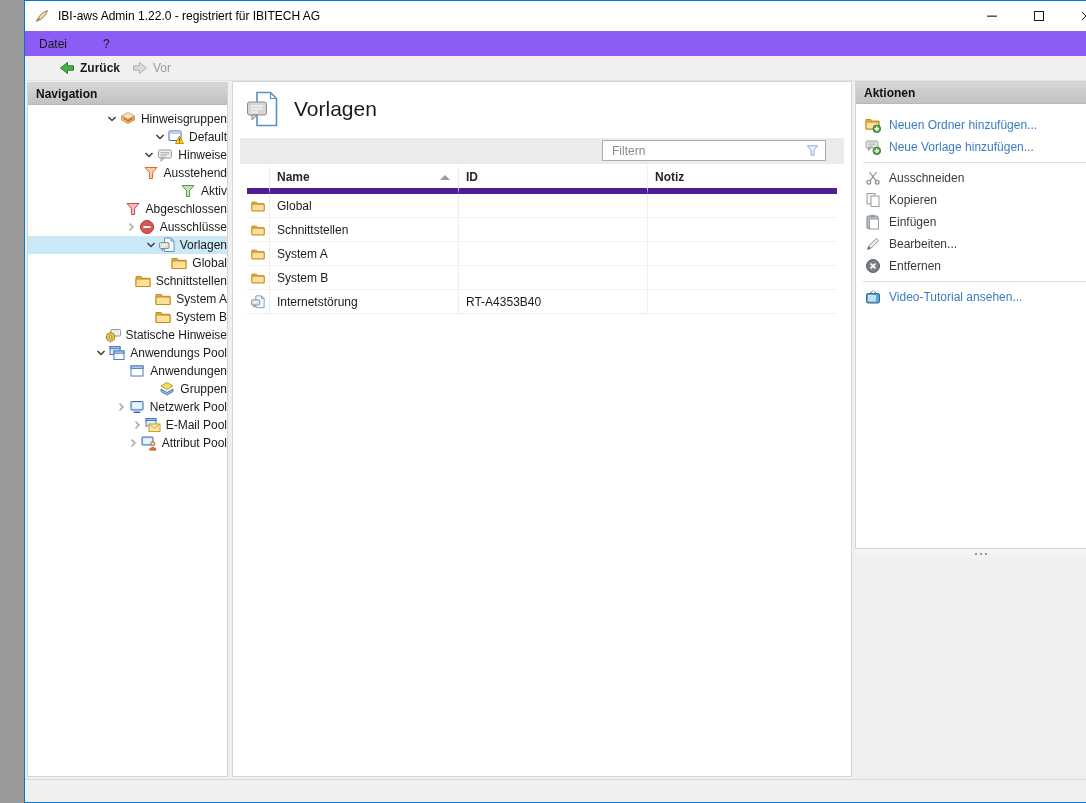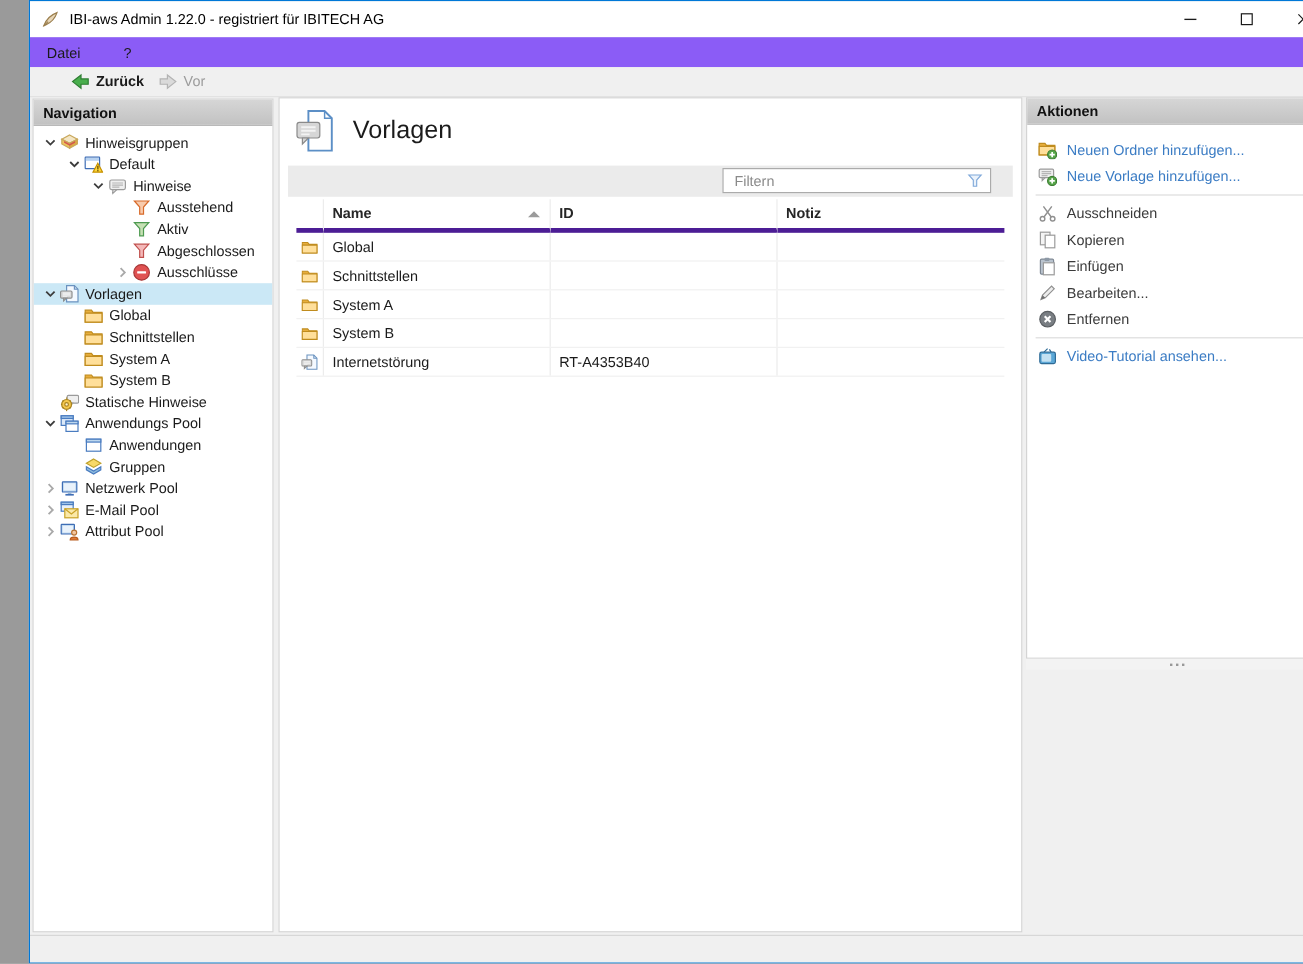--- a/index.html
+++ b/index.html
@@ -23,21 +23,21 @@
   .toolbar{position:absolute;left:0;top:55px;right:0;height:24px;background:#F0F0F0;border-bottom:1px solid #E2E2E2;display:flex;align-items:center;padding-left:28px;}
   .tool-btn{display:flex;align-items:center;gap:5px;padding:0 6px;height:100%;}
   .tool-btn .tlabel.back{font-weight:bold;color:#1a1a1a;}
   .tool-btn .tlabel.fwd{color:#9c9c9c;}
 
   
   .panel-hdr{height:21px;background:linear-gradient(#d6d6d6,#c2c2c2);border-bottom:1px solid #b9b9b9;
     font-weight:bold;color:#111;display:flex;align-items:center;padding-left:8px;flex:none;}
   .nav-panel{position:absolute;left:2px;top:81px;width:201px;bottom:25px;background:#fff;border:1px solid #d4d4d4;box-sizing:border-box;display:flex;flex-direction:column;}
   .tree{padding-top:5px;overflow:hidden;}
-  .tree-row{height:18px;display:flex;align-items:center;padding-left:calc(6px + (var(--lvl) - 1)*20px);white-space:nowrap;cursor:default;}
+  .tree-row{height:18px;display:flex;align-items:center;padding-left:calc(6px + (var(--lvl) - 1)*20px);white-space:nowrap;cursor:default;justify-content:flex-end;}
   .tree-row.selected{background:#CBE8F6;}
   .chev{width:16px;height:16px;flex:none;display:flex;align-items:center;justify-content:center;}
   .tree-row .lbl{margin-left:5px;}
 
   .main-panel{position:absolute;left:207px;top:80px;width:620px;bottom:25px;background:#fff;border:1px solid #d4d4d4;box-sizing:border-box;}
   .main-title{position:absolute;left:13px;top:9px;display:flex;align-items:center;}
   .main-title-text{font-size:21px;color:#1b1b1b;margin-left:16px;}
   .filter-strip{position:absolute;left:7px;right:7px;top:56px;height:26px;background:#EBEBEB;}
   .filter-box{position:absolute;right:18px;top:2px;width:224px;height:21px;background:#fff;border:1px solid #ABABAB;display:flex;align-items:center;box-sizing:border-box;}
   .filter-input{border:none;outline:none;flex:1;min-width:0;background:transparent;
@@ -46,21 +46,21 @@
   .filter-box .fun{margin-right:5px;}
 
   .table{position:absolute;left:14px;top:84px;width:590px;}
   .thead{display:flex;height:28px;align-items:stretch;}
   .cell{display:flex;align-items:center;box-sizing:border-box;border-right:1px solid #ECECEC;}
   .cell.last{border-right:none;}
   .col-icon{width:23px;justify-content:center;}
   .col-name{width:189px;padding-left:7px;}
   .col-id{width:189px;padding-left:7px;}
   .col-notiz{flex:1;padding-left:7px;}
-  .thead .cell{font-weight:bold;color:#262626;border-bottom:4px solid #4c1d95;}
+  .thead .cell{font-weight:bold;color:#262626;border-bottom:6px solid #4c1d95;}
   .sort-arrow{margin-left:auto;margin-right:8px;width:0;height:0;border-left:5px solid transparent;border-right:5px solid transparent;border-bottom:5px solid #9b9b9b;}
   .trow{display:flex;height:23px;align-items:stretch;border-bottom:1px solid #F1F1F1;}
 
   .actions-panel{position:absolute;left:830px;top:80px;width:252px;height:468px;background:#fff;border:1px solid #d4d4d4;box-sizing:border-box;display:flex;flex-direction:column;}
   .action-list{padding-top:10px;}
   .action-item{height:22px;display:flex;align-items:center;gap:8px;padding-left:9px;cursor:default;}
   .action-item .alabel{color:#3a3a3a;}
   .action-item.link .alabel{color:#3B7CC4;}
   .a-sep{height:1px;background:#dcdcdc;margin:4px 7px;}
 

